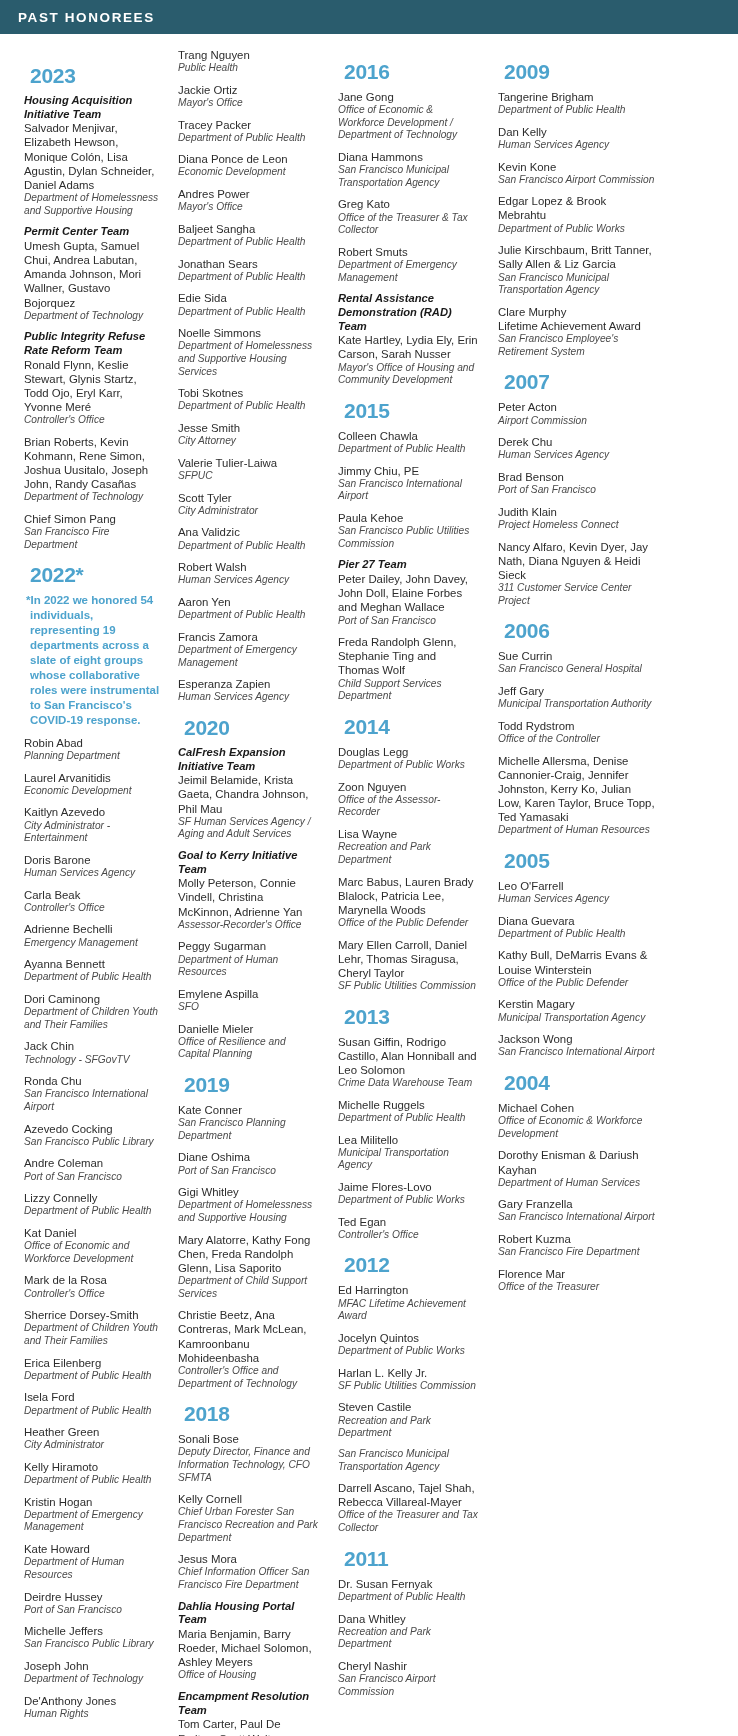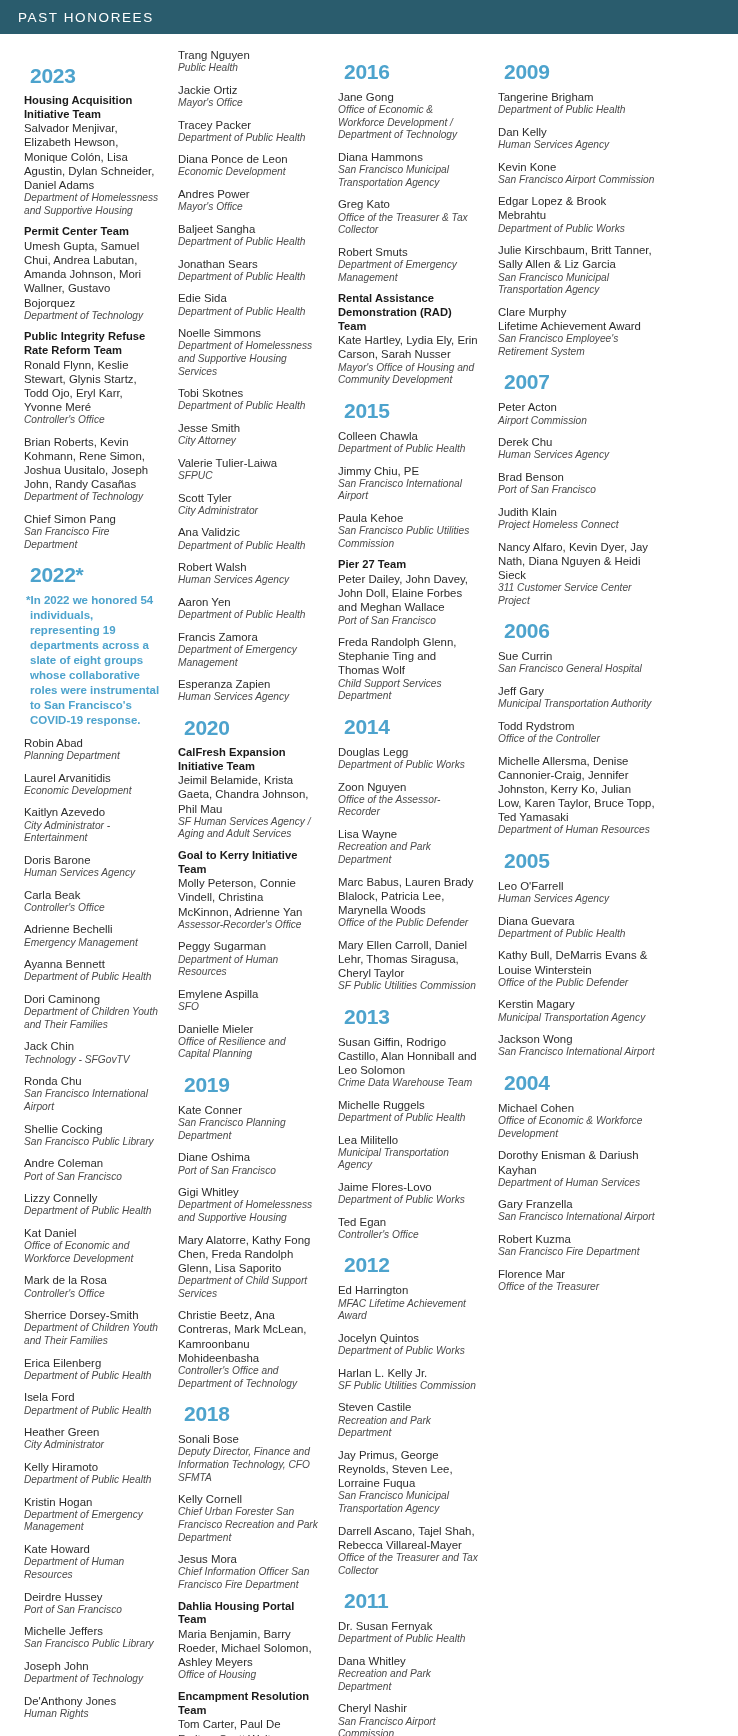--- a/index.html
+++ b/index.html
@@ -14,21 +14,21 @@
   .header-bar {
     background: #2a5c6d;
     height: 34px;
     display: flex;
     align-items: center;
     padding-left: 18px;
   }
   .header-title {
     color: #ffffff;
     font-size: 13.5px;
-    font-weight: normal;
+    font-weight: bold;
     letter-spacing: 1.6px;
   }
 
   
   .page {
     padding: 14px 8px 10px 8px;
   }
   .columns {
     display: flex;
     align-items: flex-start;
@@ -62,20 +62,21 @@
     text-indent: -4px;
   }
 
   .entry { margin-bottom: 8px; }
   .entry-team {
     font-size: 11.2px;
     font-weight: bold;
     color: #1a1a1a;
     line-height: 1.22;
     margin-bottom: 0px;
+    font-style: italic;
   }
   .entry-names {
     font-size: 11.4px;
     color: #2c2c2c;
     line-height: 1.24;
   }
   .entry-dept {
     font-size: 10.2px;
     font-style: italic;
     color: #4a4a4a;
@@ -153,21 +154,21 @@
         </div>
         <div class="entry">
           <div class="entry-names">Jack Chin</div>
           <div class="entry-dept">Technology - SFGovTV</div>
         </div>
         <div class="entry">
           <div class="entry-names">Ronda Chu</div>
           <div class="entry-dept">San Francisco International Airport</div>
         </div>
         <div class="entry">
-          <div class="entry-names">Shellie Cocking</div>
+          <div class="entry-names">Azevedo Cocking</div>
           <div class="entry-dept">San Francisco Public Library</div>
         </div>
         <div class="entry">
           <div class="entry-names">Andre Coleman</div>
           <div class="entry-dept">Port of San Francisco</div>
         </div>
         <div class="entry">
           <div class="entry-names">Lizzy Connelly</div>
           <div class="entry-dept">Department of Public Health</div>
         </div>
@@ -462,21 +463,20 @@
         </div>
         <div class="entry">
           <div class="entry-names">Harlan L. Kelly Jr.</div>
           <div class="entry-dept">SF Public Utilities Commission</div>
         </div>
         <div class="entry">
           <div class="entry-names">Steven Castile</div>
           <div class="entry-dept">Recreation and Park Department</div>
         </div>
         <div class="entry">
-          <div class="entry-names">Jay Primus, George Reynolds, Steven Lee, Lorraine Fuqua</div>
           <div class="entry-dept">San Francisco Municipal Transportation Agency</div>
         </div>
         <div class="entry">
           <div class="entry-names">Darrell Ascano, Tajel Shah, Rebecca Villareal-Mayer</div>
           <div class="entry-dept">Office of the Treasurer and Tax Collector</div>
         </div>
         <div class="year">2011</div>
         <div class="entry">
           <div class="entry-names">Dr. Susan Fernyak</div>
           <div class="entry-dept">Department of Public Health</div>

